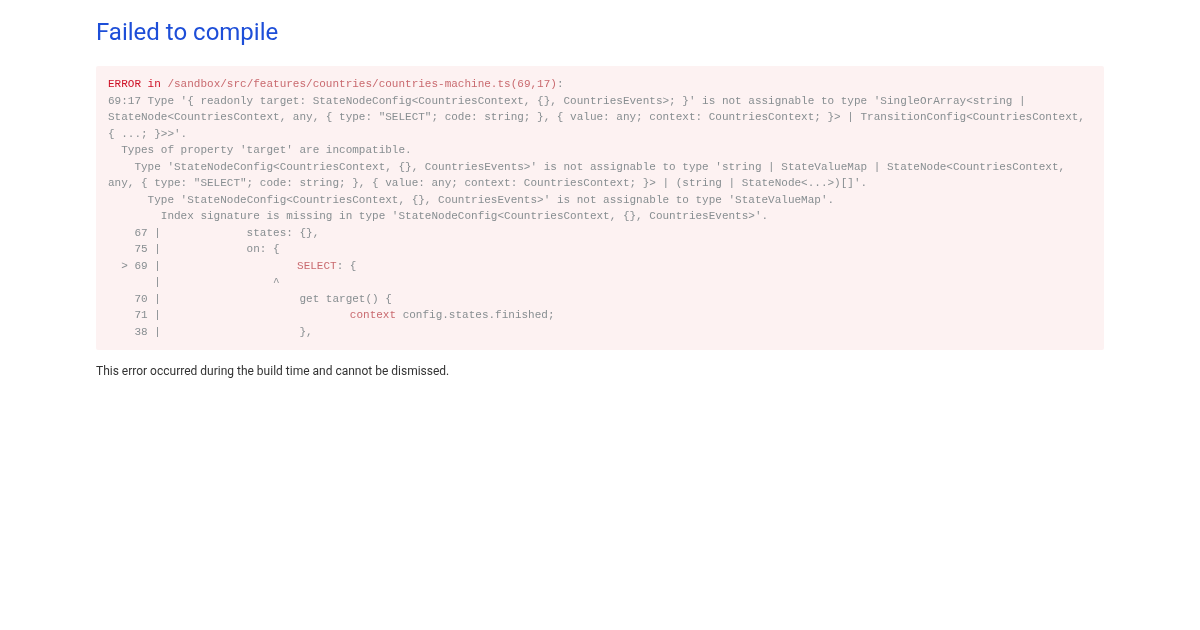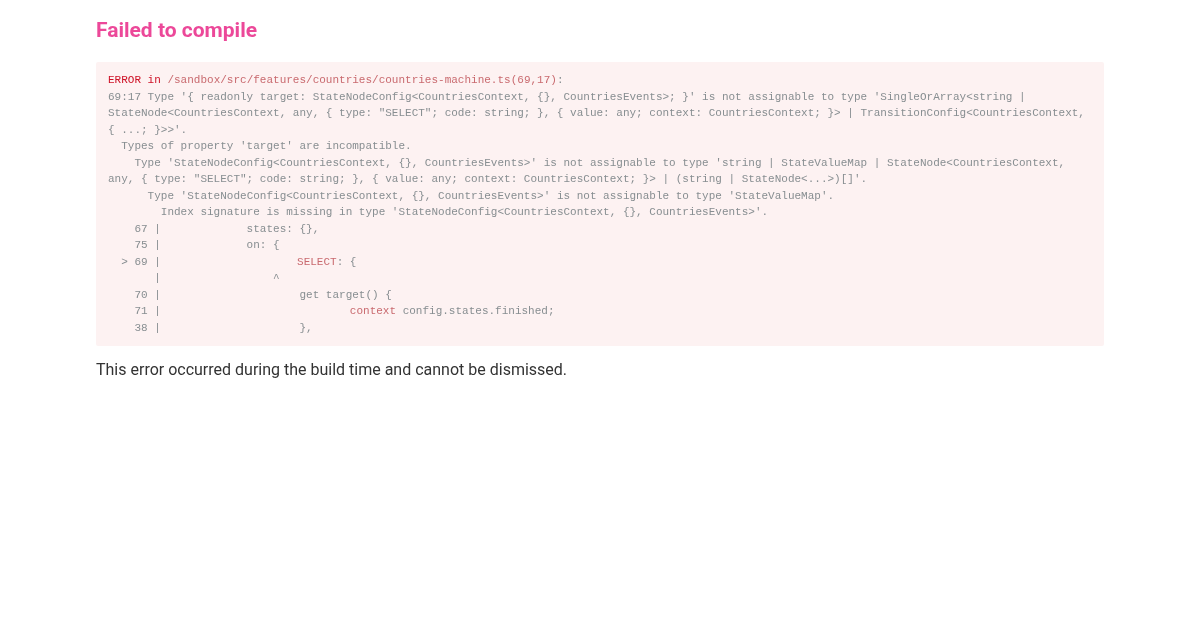--- a/index.html
+++ b/index.html
@@ -4,43 +4,43 @@
 <style>
   * { margin: 0; padding: 0; box-sizing: border-box; }
   body {
     font-family: -apple-system, BlinkMacSystemFont, "Segoe UI", Roboto, Helvetica, Arial, sans-serif;
     background: #ffffff;
     width: 1200px;
     height: 630px;
     padding: 16px 96px;
   }
   .title {
-    color: #ec4899;
-    font-size: 21px;
-    font-weight: 700;
+    color: #1d4ed8;
+    font-size: 24px;
+    font-weight: 400;
     margin-bottom: 20px;
     margin-top: 2px;
   }
   .error-block {
     background: #fdf2f2;
     padding: 10px 12px;
     font-family: Menlo, Consolas, "Liberation Mono", monospace;
     font-size: 11px;
     line-height: 1.5;
     color: #878e91;
     white-space: pre-wrap;
     word-wrap: break-word;
     border-radius: 2px;
   }
   .error-block .err-red { color: #ce1126; font-family: Liberation Mono, monospace; }
   .error-block .dim-red { color: #c96a6f; }
   .error-block .kw { color: #c96a6f; margin-left: 24px; }
   .footer-note {
     margin-top: 14px;
-    font-size: 16px;
+    font-size: 12px;
     color: #333;
   }
 </style>
 </head>
 <body>
 
 <h1 class="title">Failed to compile</h1>
 
 <div class="error-block"><span class="err-red">ERROR in </span><span class="dim-red">/sandbox/src/features/countries/countries-machine.ts(69,17)</span><span>:</span>
 <span>69:17 Type '{ readonly target: StateNodeConfig&lt;CountriesContext, {}, CountriesEvents&gt;; }' is not assignable to type 'SingleOrArray&lt;string | StateNode&lt;CountriesContext, any, { type: "SELECT"; code: string; }, { value: any; context: CountriesContext; }&gt; | TransitionConfig&lt;CountriesContext, { ...; }&gt;&gt;'.

